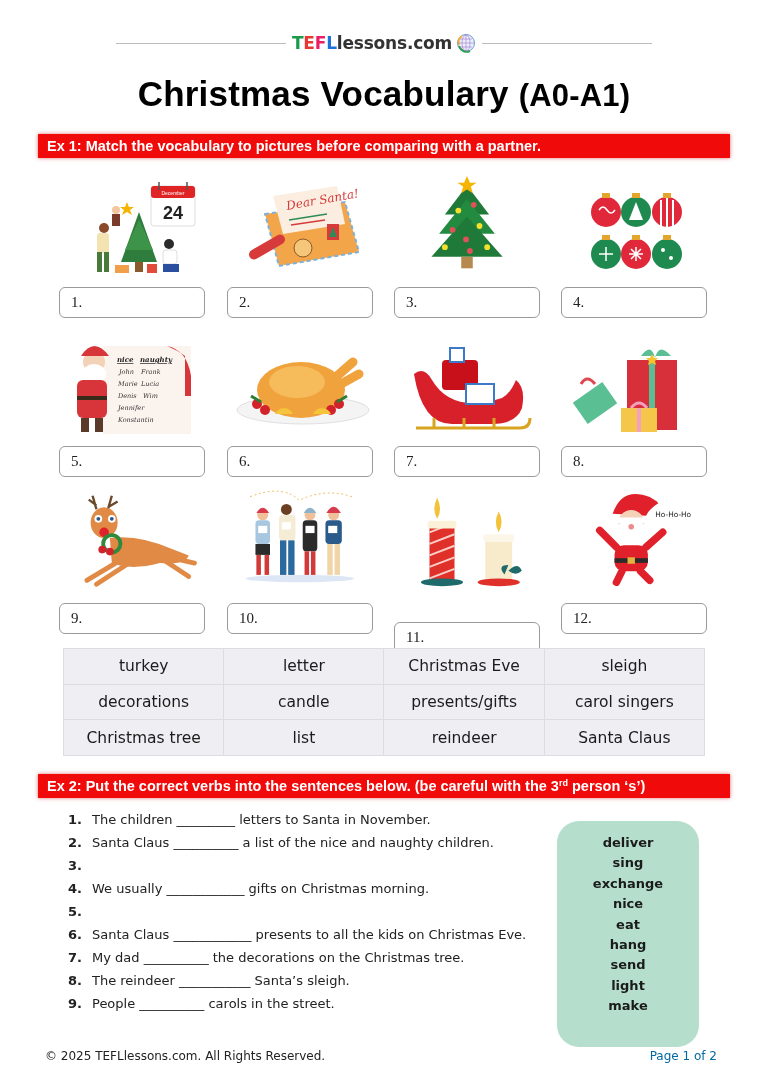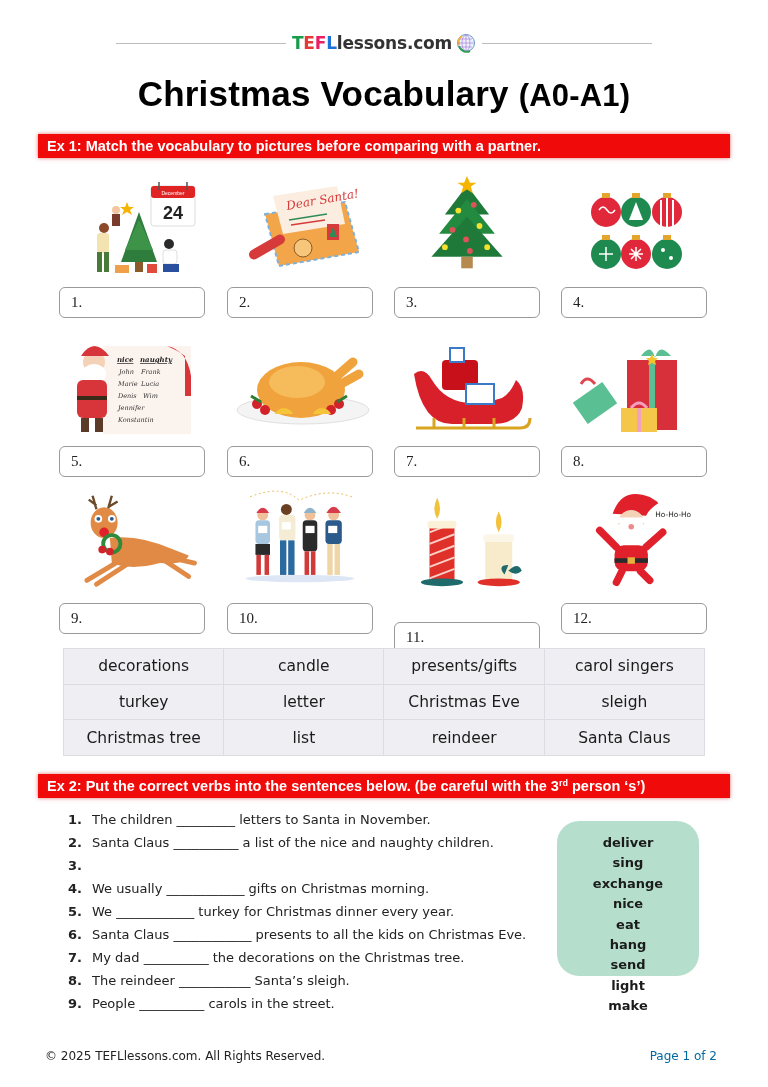--- a/index.html
+++ b/index.html
@@ -23,21 +23,21 @@
   .pic svg { width: 100%; height: 100%; }
   .box { position: absolute; width: 146px; height: 31px; border: 1px solid #9a9a9a; border-radius: 6px; background: #fff; font-family: "Liberation Serif", serif; font-size: 15px; line-height: 29px; padding-left: 11px; color: #222; }
 
   .vocab { position: absolute; left: 63px; top: 648px; width: 642px; border-collapse: collapse; background: #eeeef3; }
   .vocab td { width: 160.5px; height: 35.7px; border: 1.5px solid #dcdce2; text-align: center; font-family: "DejaVu Sans", sans-serif; font-size: 15.5px; color: #1b1b1b; }
 
   .sentences { position: absolute; left: 68px; top: 808px; width: 470px; list-style: none; }
   .sentences li { height: 23px; font-family: "DejaVu Sans", sans-serif; font-size: 13px; color: #222; display: flex; align-items: center; }
   .sentences .num { width: 24px; font-weight: bold; }
 
-  .verb-box { position: absolute; left: 557px; top: 821px; width: 142px; height: 155px; background: #b5dfcc; border-radius: 22px; padding-top: 12px; text-align: center; }
+  .verb-box { position: absolute; left: 557px; top: 821px; width: 142px; height: 226px; background: #b5dfcc; border-radius: 22px; padding-top: 12px; text-align: center; }
   .verb-box div { height: 20.4px; font-family: "DejaVu Sans", sans-serif; font-weight: bold; font-size: 13px; color: #1b1b1b; line-height: 20.4px; }
 
   .footer-left { position: absolute; left: 45px; top: 1049px; font-family: "DejaVu Sans", sans-serif; font-size: 12px; color: #222; }
   .footer-right { position: absolute; right: 51px; top: 1049px; font-family: "DejaVu Sans", sans-serif; font-size: 12px; color: #0369a1; }
 </style>
 </head>
 <body>
 
 <div class="brand-row">
   <div class="brand-line"></div>
@@ -293,30 +293,30 @@
 </div>
 
 <div class="box" style="left:59px;top:603px;">9.</div>
 <div class="box" style="left:227px;top:603px;">10.</div>
 <div class="box" style="left:394px;top:622px;">11.</div>
 <div class="box" style="left:561px;top:603px;">12.</div>
 
 <table class="vocab">
   <tbody>
       <tr>
+    <td>turkey</td>
+    <td>letter</td>
+    <td>Christmas Eve</td>
+    <td>sleigh</td>
+  </tr>
+  <tr>
     <td>decorations</td>
     <td>candle</td>
     <td>presents/gifts</td>
     <td>carol singers</td>
-  </tr>
-  <tr>
-    <td>turkey</td>
-    <td>letter</td>
-    <td>Christmas Eve</td>
-    <td>sleigh</td>
   </tr>
   <tr>
     <td>Christmas tree</td>
     <td>list</td>
     <td>reindeer</td>
     <td>Santa Claus</td>
   </tr>
 </tbody>
   </table>
 
@@ -333,21 +333,20 @@
     </li>
   <li>
       <span class="num">3.</span>
     </li>
   <li>
       <span class="num">4.</span>
       <span>We usually ____________ gifts on Christmas morning.</span>
     </li>
   <li>
       <span class="num">5.</span>
-      <span>We ____________ turkey for Christmas dinner every year.</span>
     </li>
   <li>
       <span class="num">6.</span>
       <span>Santa Claus ____________ presents to all the kids on Christmas Eve.</span>
     </li>
   <li>
       <span class="num">7.</span>
       <span>My dad __________ the decorations on the Christmas tree.</span>
     </li>
   <li>

